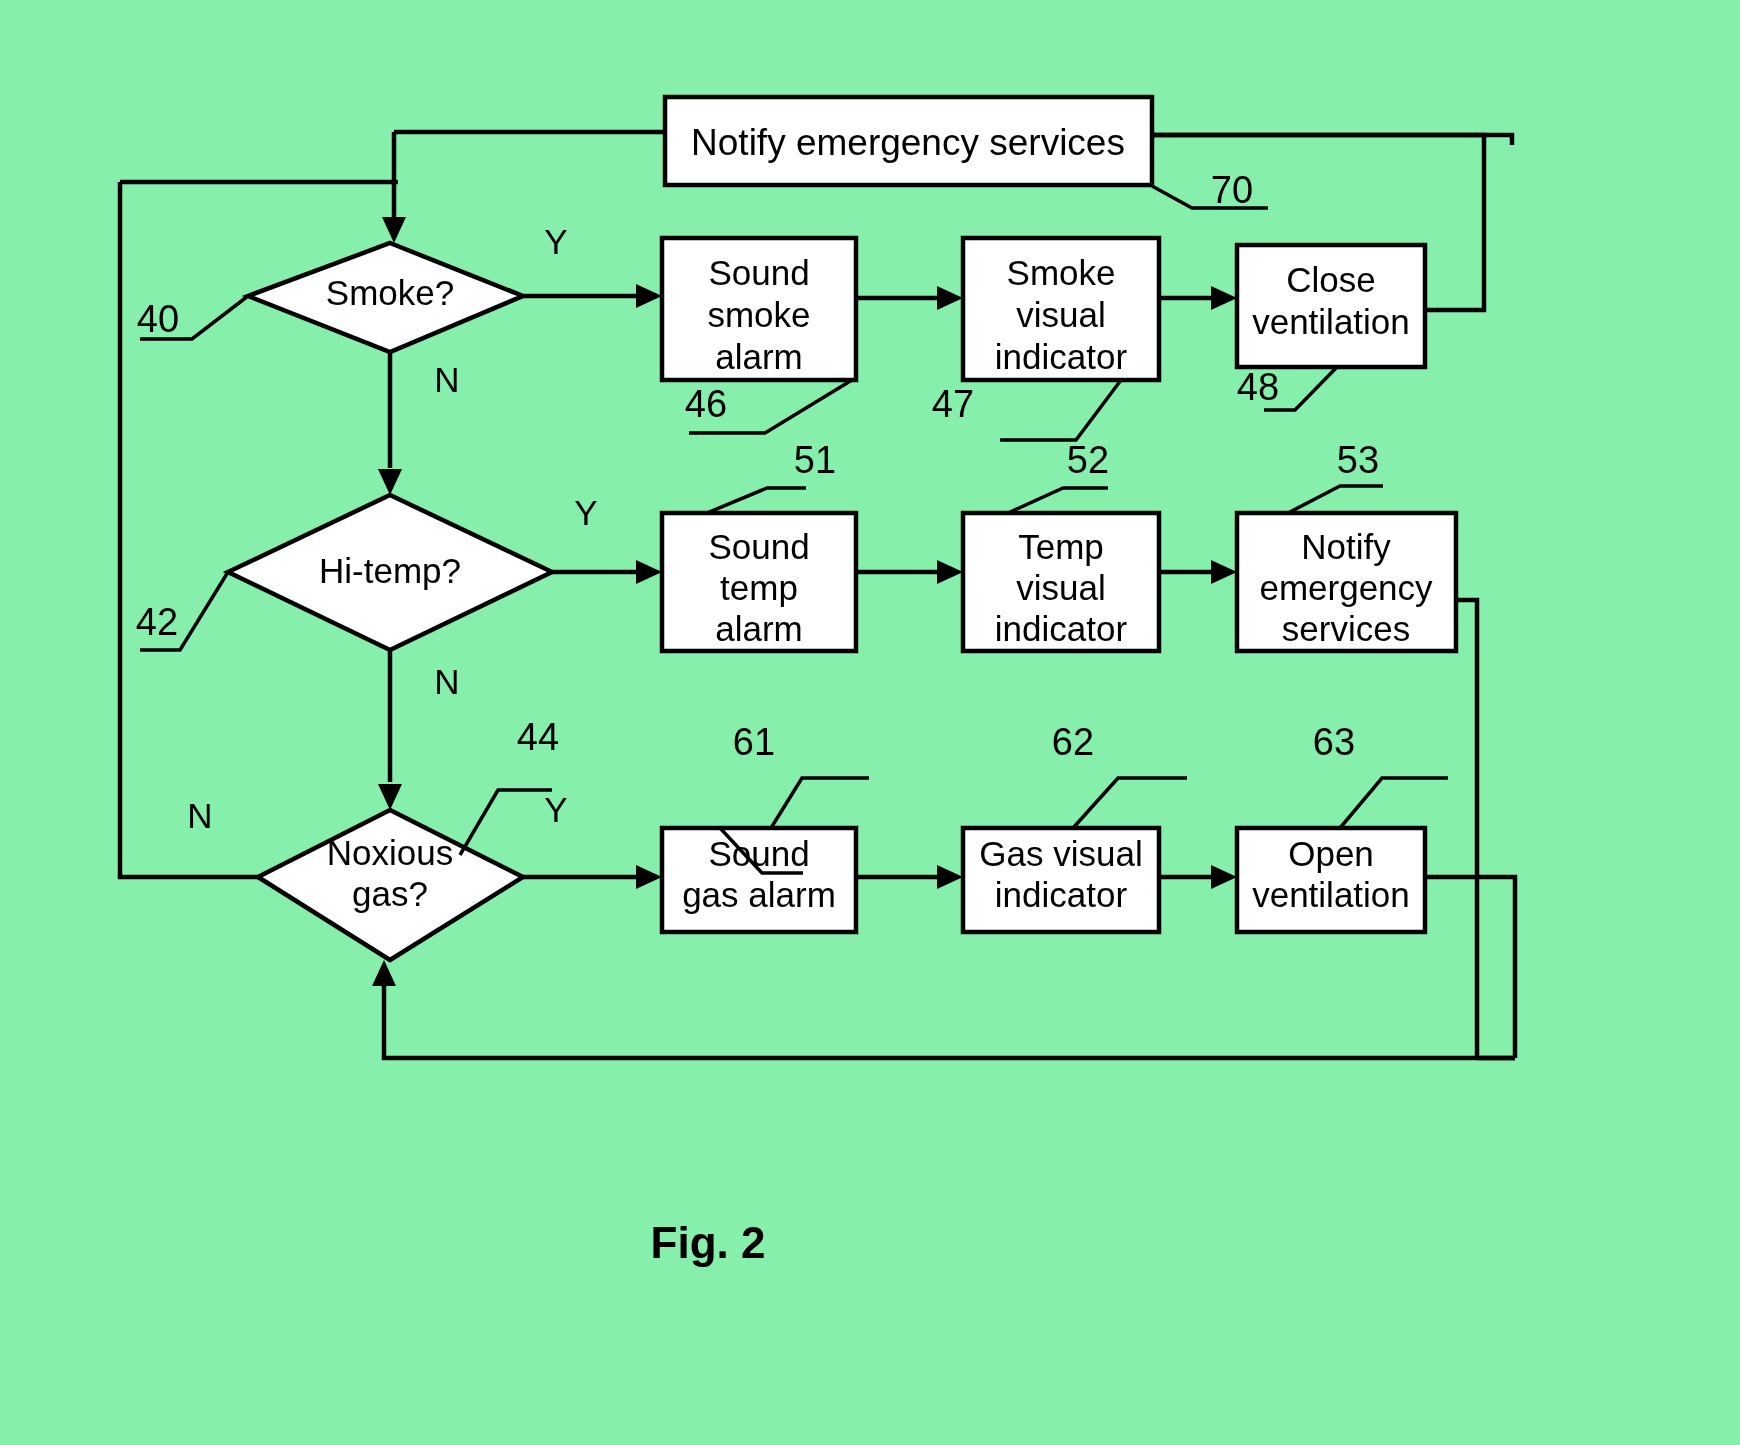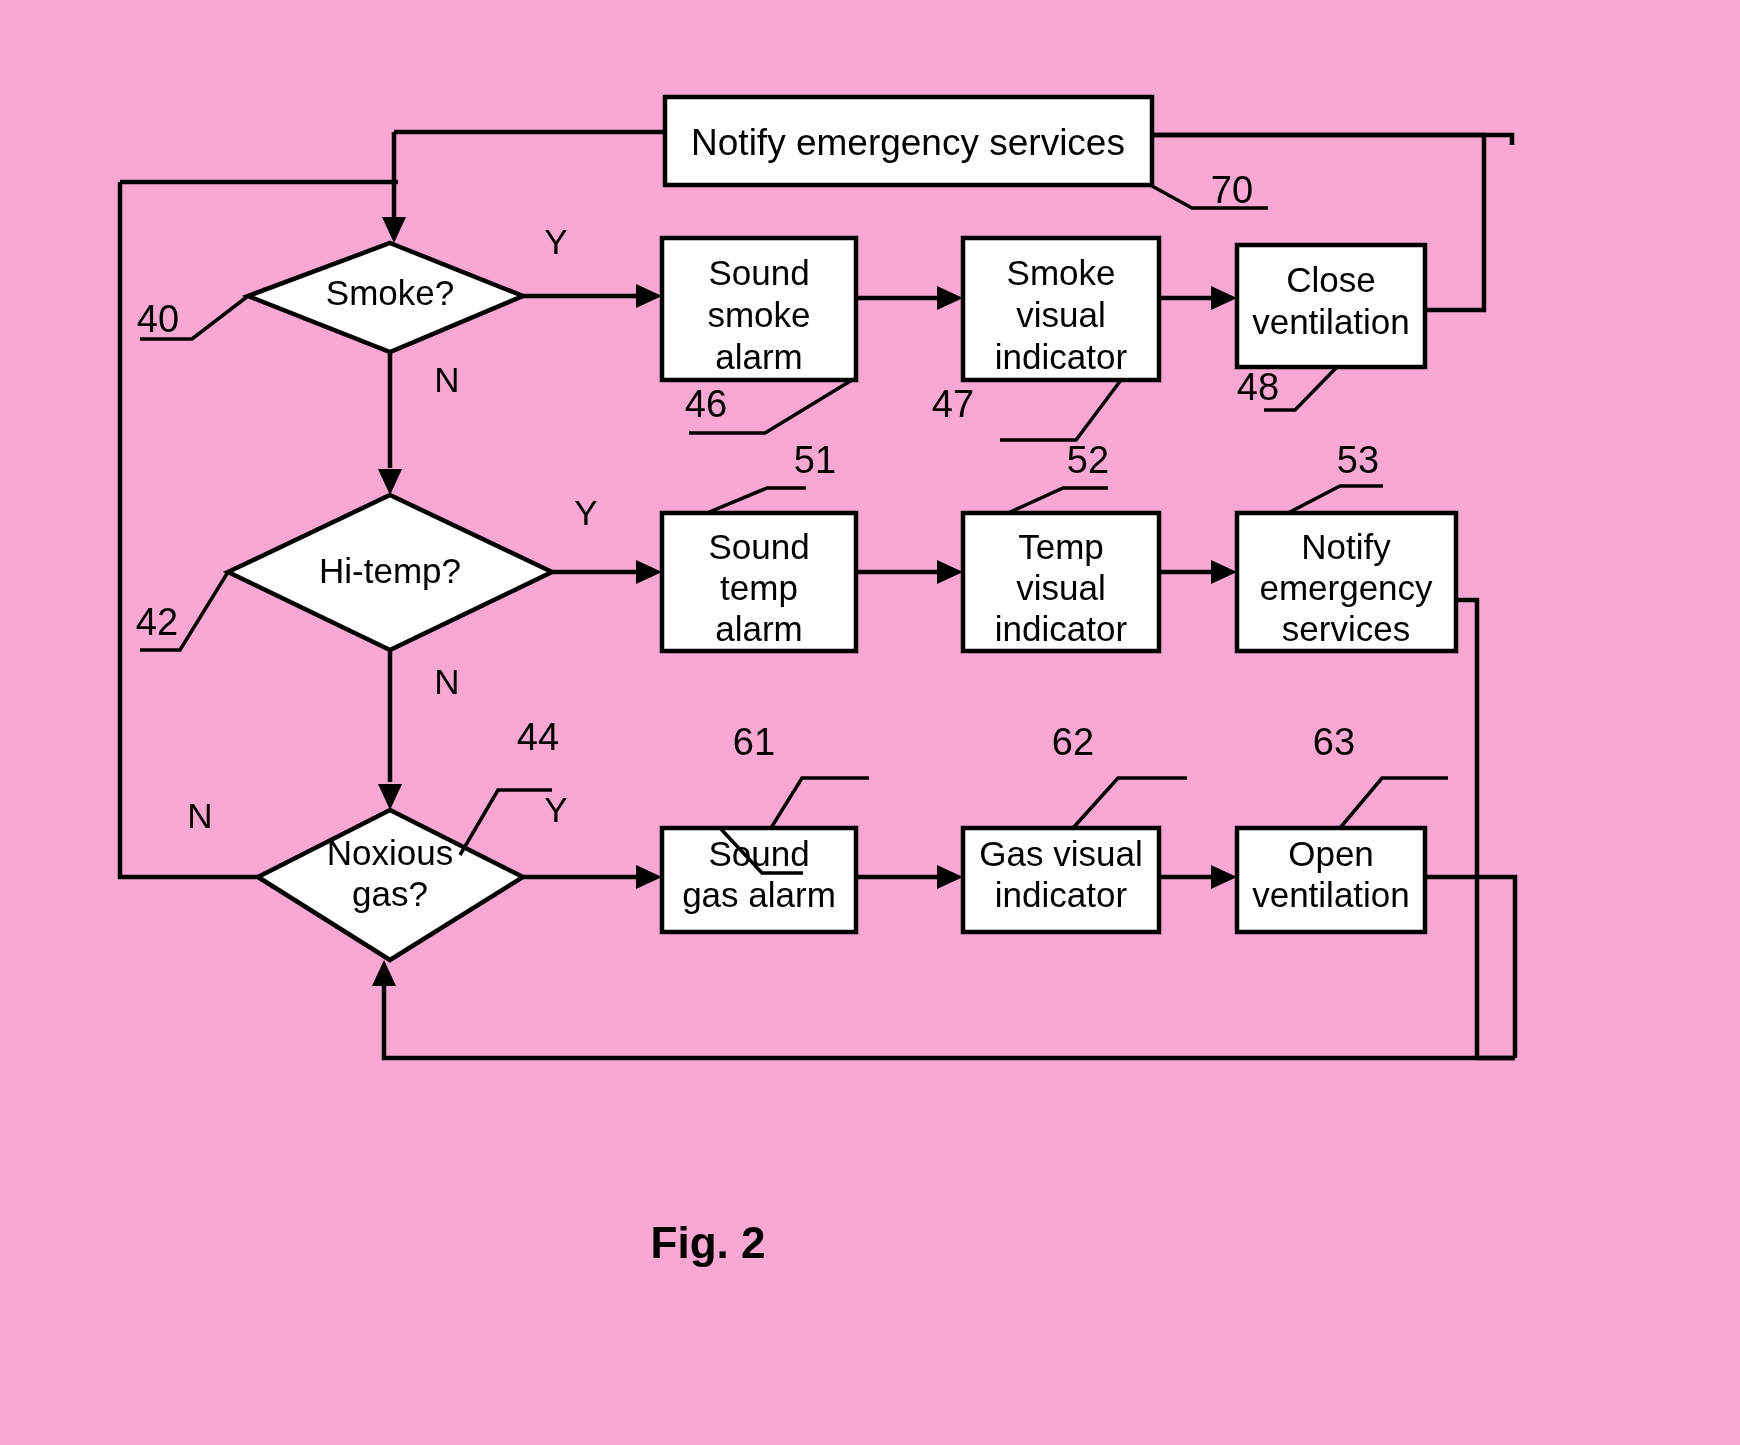--- a/index.html
+++ b/index.html
@@ -7,21 +7,21 @@
     padding: 0;
     background: #ffffff;
   }
   body {
     font-family: "Liberation Sans", sans-serif;
   }
   #figure-root {
     position: relative;
     width: 1740px;
     height: 1445px;
-    background: #f9a8d4;
+    background: #86efac;
     overflow: hidden;
   }
   svg#diagram {
     position: absolute;
     top: 0;
     left: 0;
     width: 1740px;
     height: 1445px;
   }
   .box-rect {

